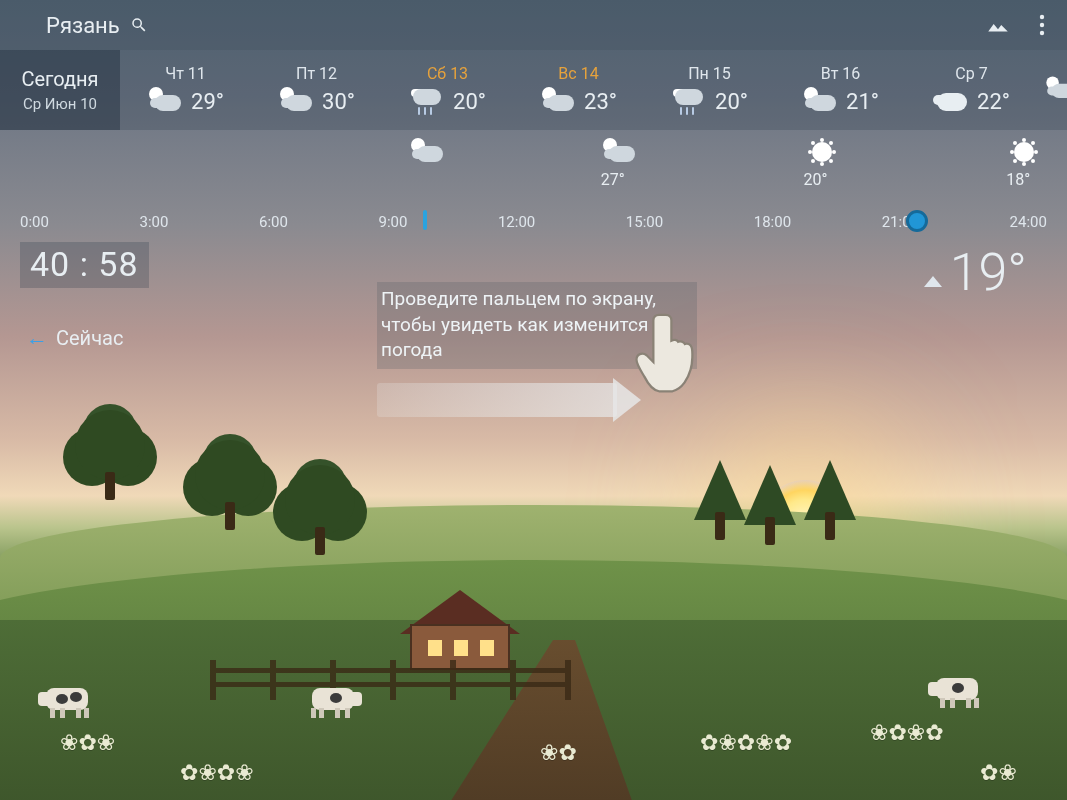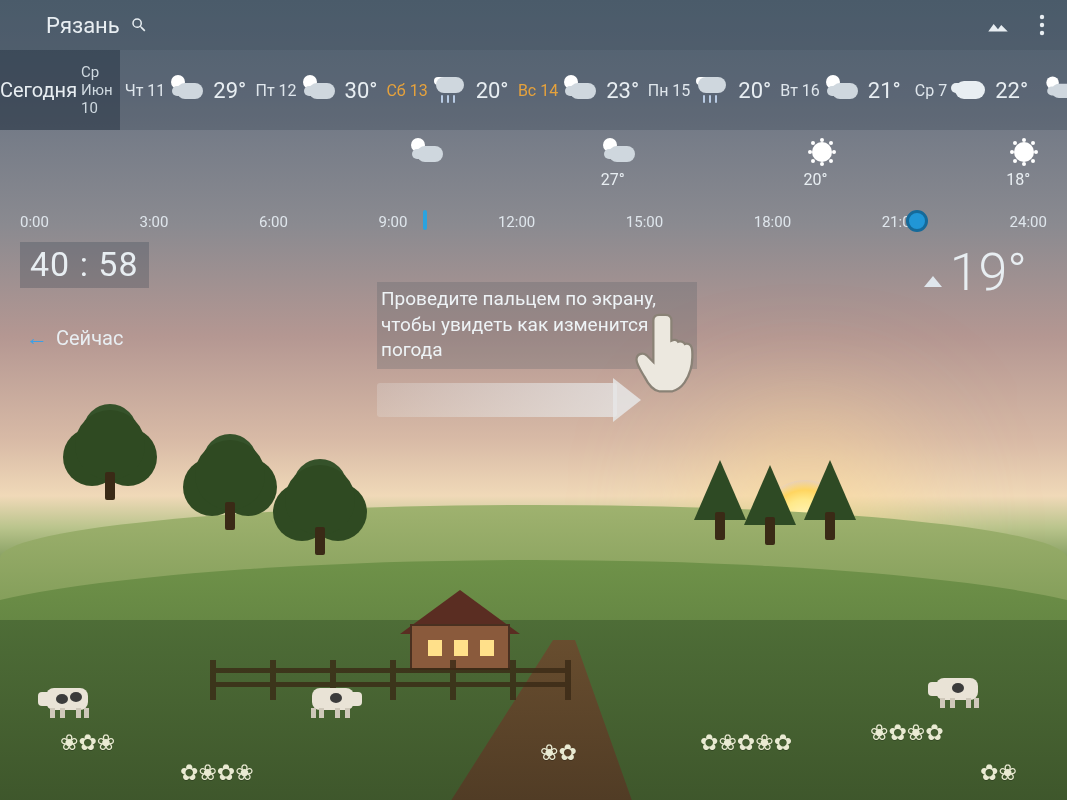--- a/index.html
+++ b/index.html
@@ -76,27 +76,27 @@
   .location { font-size:22px; font-weight:400; margin-right:10px; cursor:pointer;}
   .search-icon, .landscape-icon, .more-icon { display:inline-flex; align-items:center; justify-content:center;}
   .search-icon svg, .landscape-icon svg, .more-icon svg { fill:#e8eef2; }
   .spacer { flex:1; }
   .landscape-icon { margin-right:28px; }
 
   .forecast-row {
     display:flex; align-items:stretch; height:80px; background: rgba(40,55,70,.25);
   }
   .today-cell {
-    width:120px; display:flex; flex-direction:row; justify-content:center; align-items:center;
+    width:120px; display:flex; flex-direction:column; justify-content:center; align-items:center;
     background: rgba(30,45,60,.45); gap:4px;
   }
   .today-cell .t1{ font-size:20px;}
   .today-cell .t2{ font-size:15px; color:#cfd9e0;}
   .day-cell {
-    flex:1; display:flex; flex-direction:row; align-items:center; justify-content:center;
+    flex:1; display:flex; flex-direction:column; align-items:center; justify-content:center;
     gap:4px; cursor:pointer;
   }
   .day-cell .lbl { font-size:16px; color:#dfe6ec; }
   .day-cell.weekend .lbl { color:#e6a23c; }
   .day-cell .row2 { display:flex; align-items:center; gap:8px;}
   .day-cell .temp { font-size:22px; }
   .wicon { width:36px; height:30px; position:relative; }
   .ico-suncloud::before{
     content:"";position:absolute;left:2px;top:0;width:14px;height:14px;border-radius:50%;background:#fff;
   }

